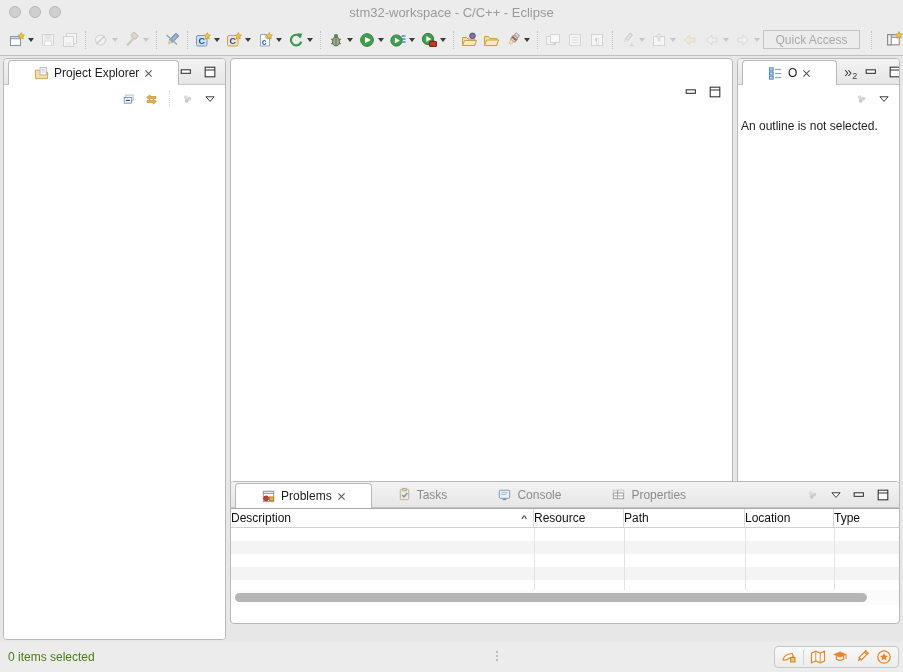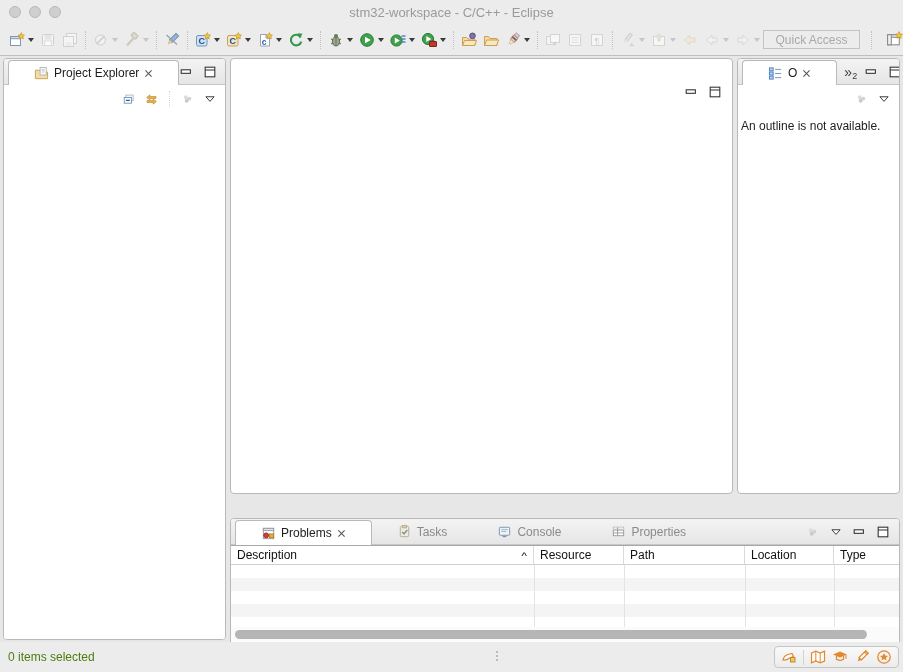--- a/index.html
+++ b/index.html
@@ -27,21 +27,21 @@
   .qa::placeholder{color:#a9a9a9}
   .persp{display:flex;align-items:center;padding:3px}
   .persp svg{width:17px;height:17px}
 
   
   .workbench{position:relative;height:586px;background:#e7e7e7}
   .panel{position:absolute;border:1px solid #b9b9b9;border-radius:4px;background:#fff;overflow:hidden}
   #p-explorer{left:3px;top:2px;width:223px;height:582px}
   #p-editor{left:230px;top:2px;width:503px;height:436px}
   #p-outline{left:737px;top:2px;width:163px;height:436px}
-  #p-problems{left:230px;top:462px;width:670px;height:143px}
+  #p-problems{left:230px;top:425px;width:670px;height:143px}
 
   .tabstrip{height:26px;background:linear-gradient(#f3f3f3,#e6e6e6);border-bottom:1px solid #c6c6c6;display:flex;align-items:flex-end}
   .tab{display:flex;align-items:center;gap:5px;height:25px;padding:0 25px;font-size:12px;color:#8b8b8b;white-space:nowrap}
   .tab.active{background:#fff;border:1px solid #b9b9b9;border-bottom:none;border-radius:4px 4px 0 0;margin-bottom:-1px;margin-left:4px;color:#1c1c1c}
   .tab .ticon svg{width:15px;height:15px}
   .tclose svg{width:9px;height:9px}
   .strip-controls{margin-left:auto;display:flex;align-items:center;gap:10px;padding-right:9px;align-self:center}
   .ctrl svg{width:13px;height:13px}
   .s14 svg{width:14px;height:14px}
   .s12 svg{width:12px;height:12px}
@@ -50,21 +50,21 @@
   .msg{font-size:12px;color:#1e1e1e;padding:6px 3px}
 
   .editor-controls{position:absolute;top:26px;right:10px;display:flex;gap:10px}
 
   .more{display:flex;align-items:center;color:#3c3c3c;font-size:14px;padding:0 7px;margin-bottom:4px}
   .morecount{font-size:9px;position:relative;top:4px}
 
   
   .summary{font-size:12px;color:#1a1a1a;padding:3px 6px;height:19px;background:#fff}
   .thead{display:flex;height:20px;border-top:1px solid #a8a8a8;border-bottom:1px solid #d0d0d0;align-items:stretch;font-size:12px;color:#111;background:#fff}
-  .th{padding-left:6px;display:flex;align-items:center;border-right:1px solid #dadada}
+  .th{display:flex;align-items:center;border-right:1px solid #dadada}
   .th-flex{flex:1;border-right:none}
   .sort{margin-left:auto;margin-right:6px;font-size:10px;color:#333;font-weight:bold;transform:scaleY(.8)}
   .rows{position:relative;height:62px;overflow:hidden;background:#fff}
   .stripe{height:13px}
   .rows .stripe:nth-child(even){background:#f4f4f4}
   .colline{position:absolute;top:0;bottom:0;width:1px;background:#e3e3e3}
   .hscroll{height:15px;position:relative;background:#fbfbfb}
   .thumb{position:absolute;left:4px;right:32px;top:3px;height:9px;border-radius:4.5px;background:#b5b5b5}
 
   
@@ -499,21 +499,21 @@
             <circle cx="9.5" cy="7.5" r="2.2" fill="#d2d2d2"></circle>
             <circle cx="6.5" cy="10" r="2.2" fill="#c9c9c9"></circle>
           </svg>
         </span>
       <span class="ctrl s12">
           <svg width="16" height="16" viewBox="0 0 16 16">
             <polygon points="2.5,5 13.5,5 8,11.2" fill="#fdfdfd" stroke="#3c3c3c" stroke-width="1.3"></polygon>
           </svg>
         </span>
     </div>
-    <div class="msg">An outline is not available.</div>
+    <div class="msg">An outline is not selected.</div>
   </div>
 
   <div class="panel" id="p-problems">
     <div class="tabstrip">
       <div id="bottom-tabs" style="display:flex;align-items:flex-end">
           <div class="tab active">
             <span class="ticon">
               <svg width="16" height="16" viewBox="0 0 16 16">
                 <rect x="2.5" y="2.5" width="11" height="11" fill="#fff" stroke="#9b9b9b"></rect>
                 <rect x="2.5" y="2.5" width="11" height="2.4" fill="#dfe8f2" stroke="#9b9b9b"></rect>

